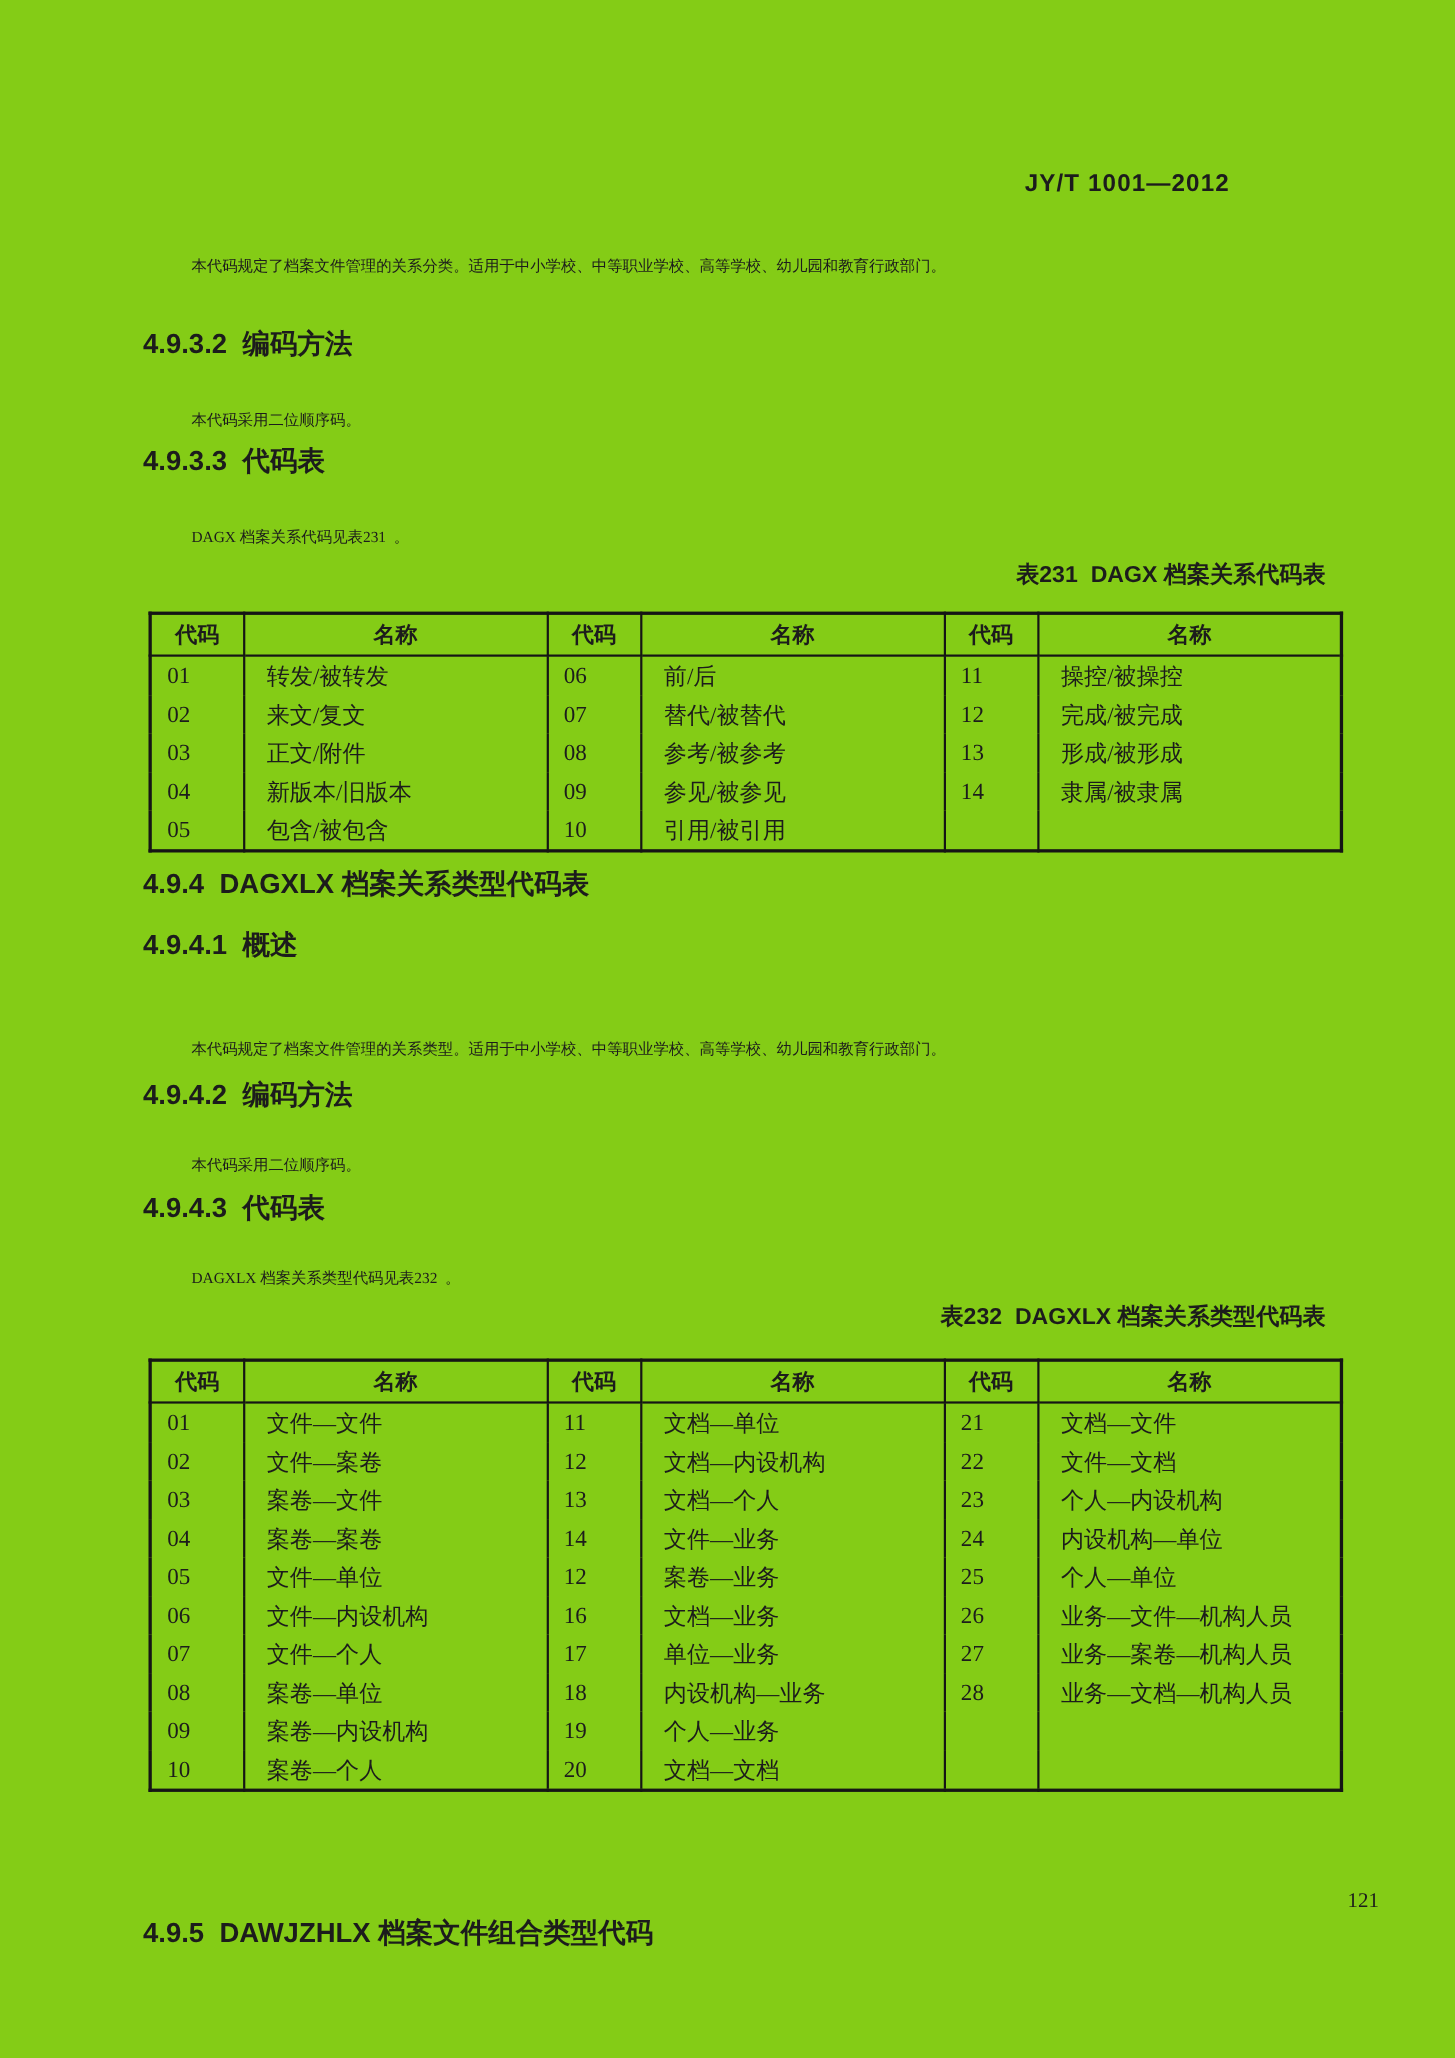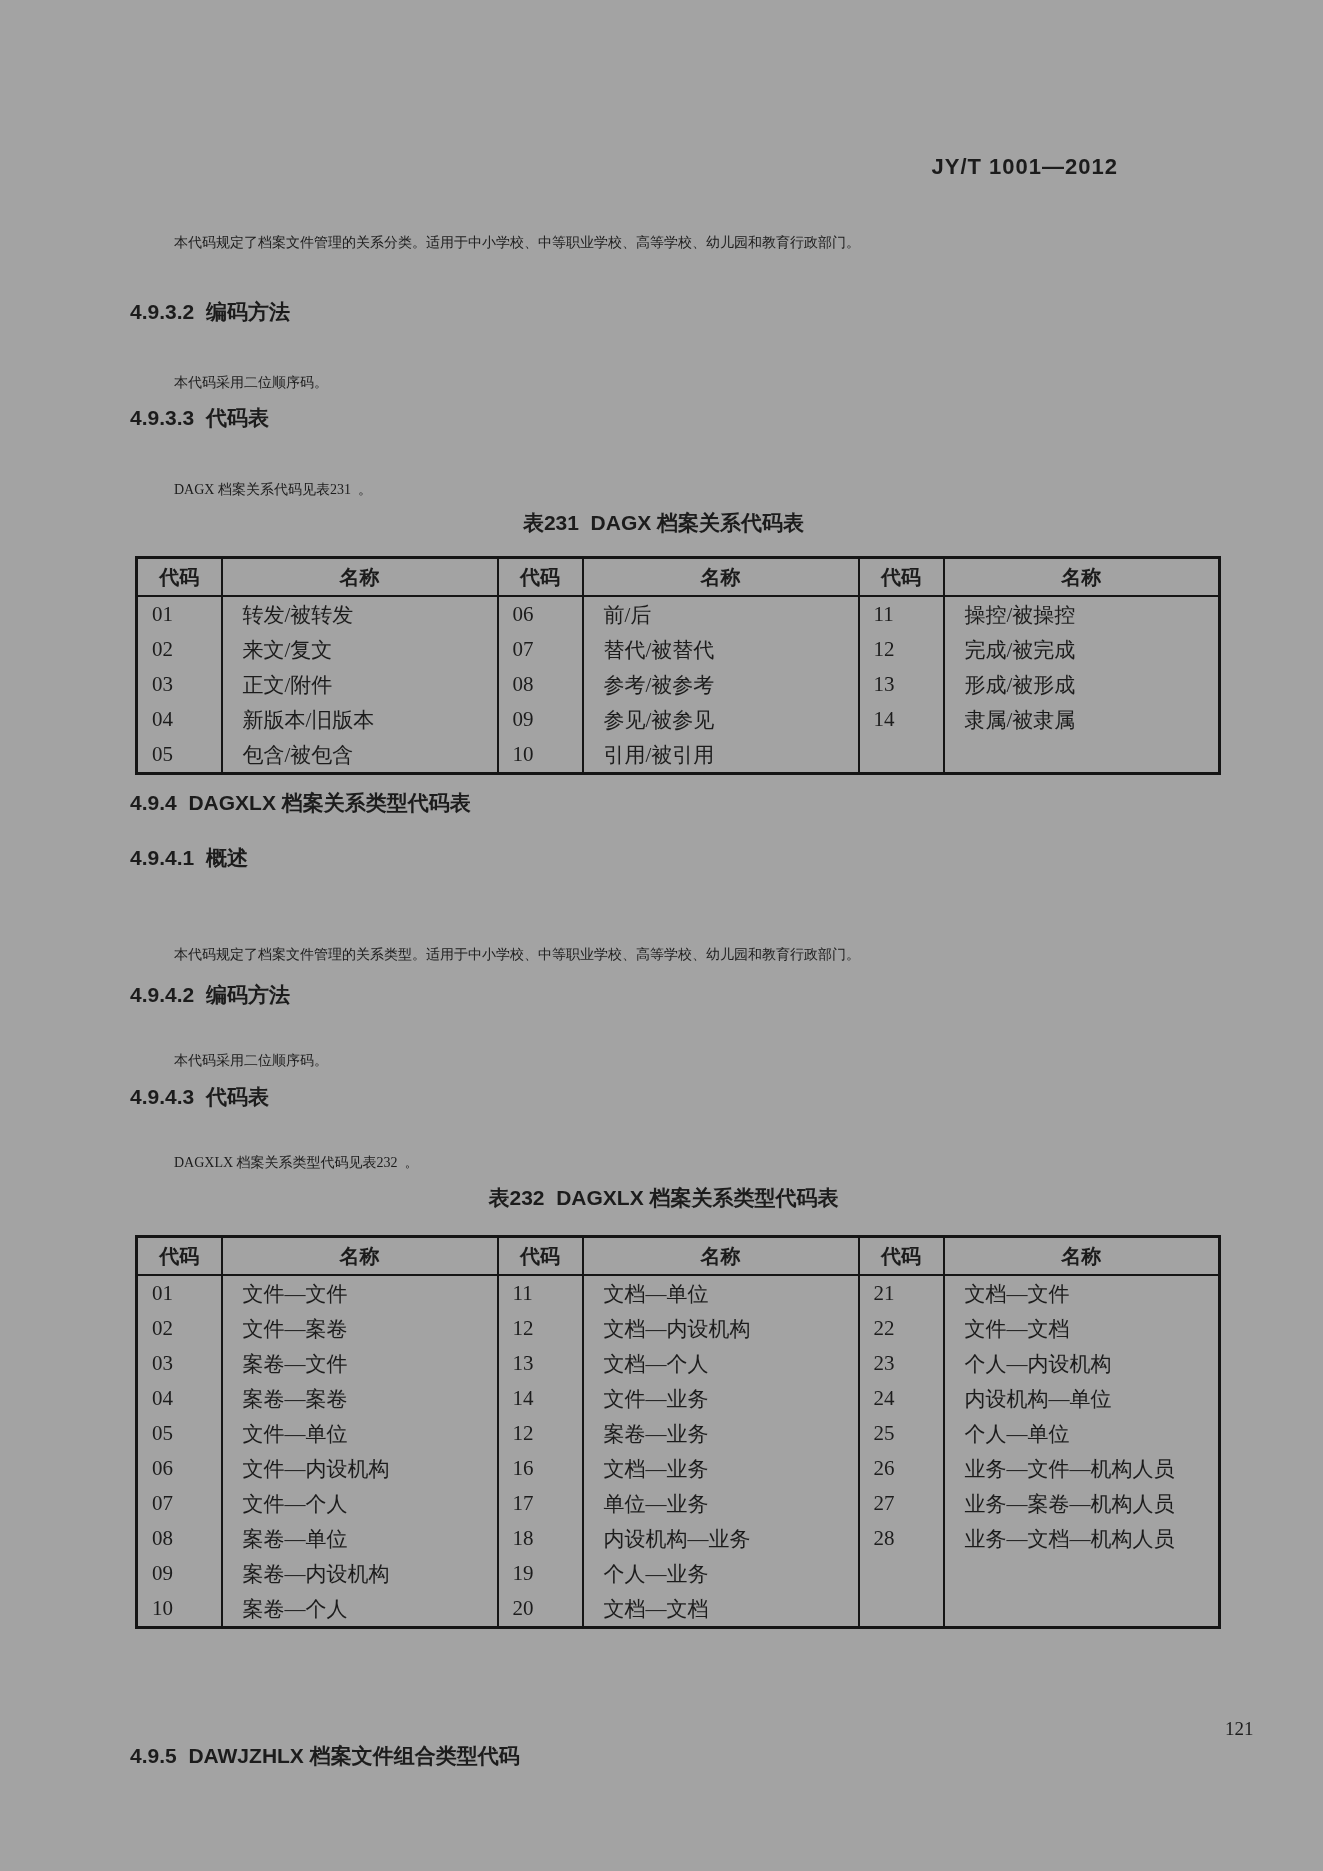--- a/index.html
+++ b/index.html
@@ -1,20 +1,20 @@
 <!DOCTYPE html>
 <html><head>
 <meta charset="utf-8">
 <style>
   html,body { margin:0; padding:0; background:#e8e8e8; }
   .page {
     position:relative;
     width:1323px; height:1871px;
     margin:0 auto;
-    background:#a3a3a3;
+    background:#84cc16;
     font-family:"Liberation Serif","DejaVu Serif",serif;
     color:#1c1c1c;
     overflow:hidden;
   }
   .doc-code {
     position:absolute; top:154px; left:0; width:1118px;
     text-align:right;
     font-family:"Liberation Sans","DejaVu Sans",sans-serif;
     font-weight:700; font-size:22px; letter-spacing:1px;
     white-space:pre;
@@ -22,26 +22,26 @@
   .para {
     position:absolute; left:130px; width:1046px;
     font-size:14px; line-height:31px;
     text-indent:44px;
     white-space:pre-wrap;
     text-align:justify;
   }
   .heading {
     position:absolute; left:130px;
     font-family:"Liberation Sans","DejaVu Sans",sans-serif;
-    font-weight:700; font-size:21px; line-height:1;
+    font-weight:700; font-size:25px; line-height:1;
     white-space:pre;
   }
   .tbl-caption {
     position:absolute; left:122px; width:1083px;
-    text-align:center;
+    text-align:right;
     font-family:"Liberation Sans","DejaVu Sans",sans-serif;
     font-weight:700; font-size:21px; line-height:1;
     white-space:pre;
   }
   table.code-table {
     position:absolute; left:122px; width:1083px;
     border-collapse:collapse; table-layout:fixed;
     border:3px solid #151515;
     margin-left:13px;
   }

